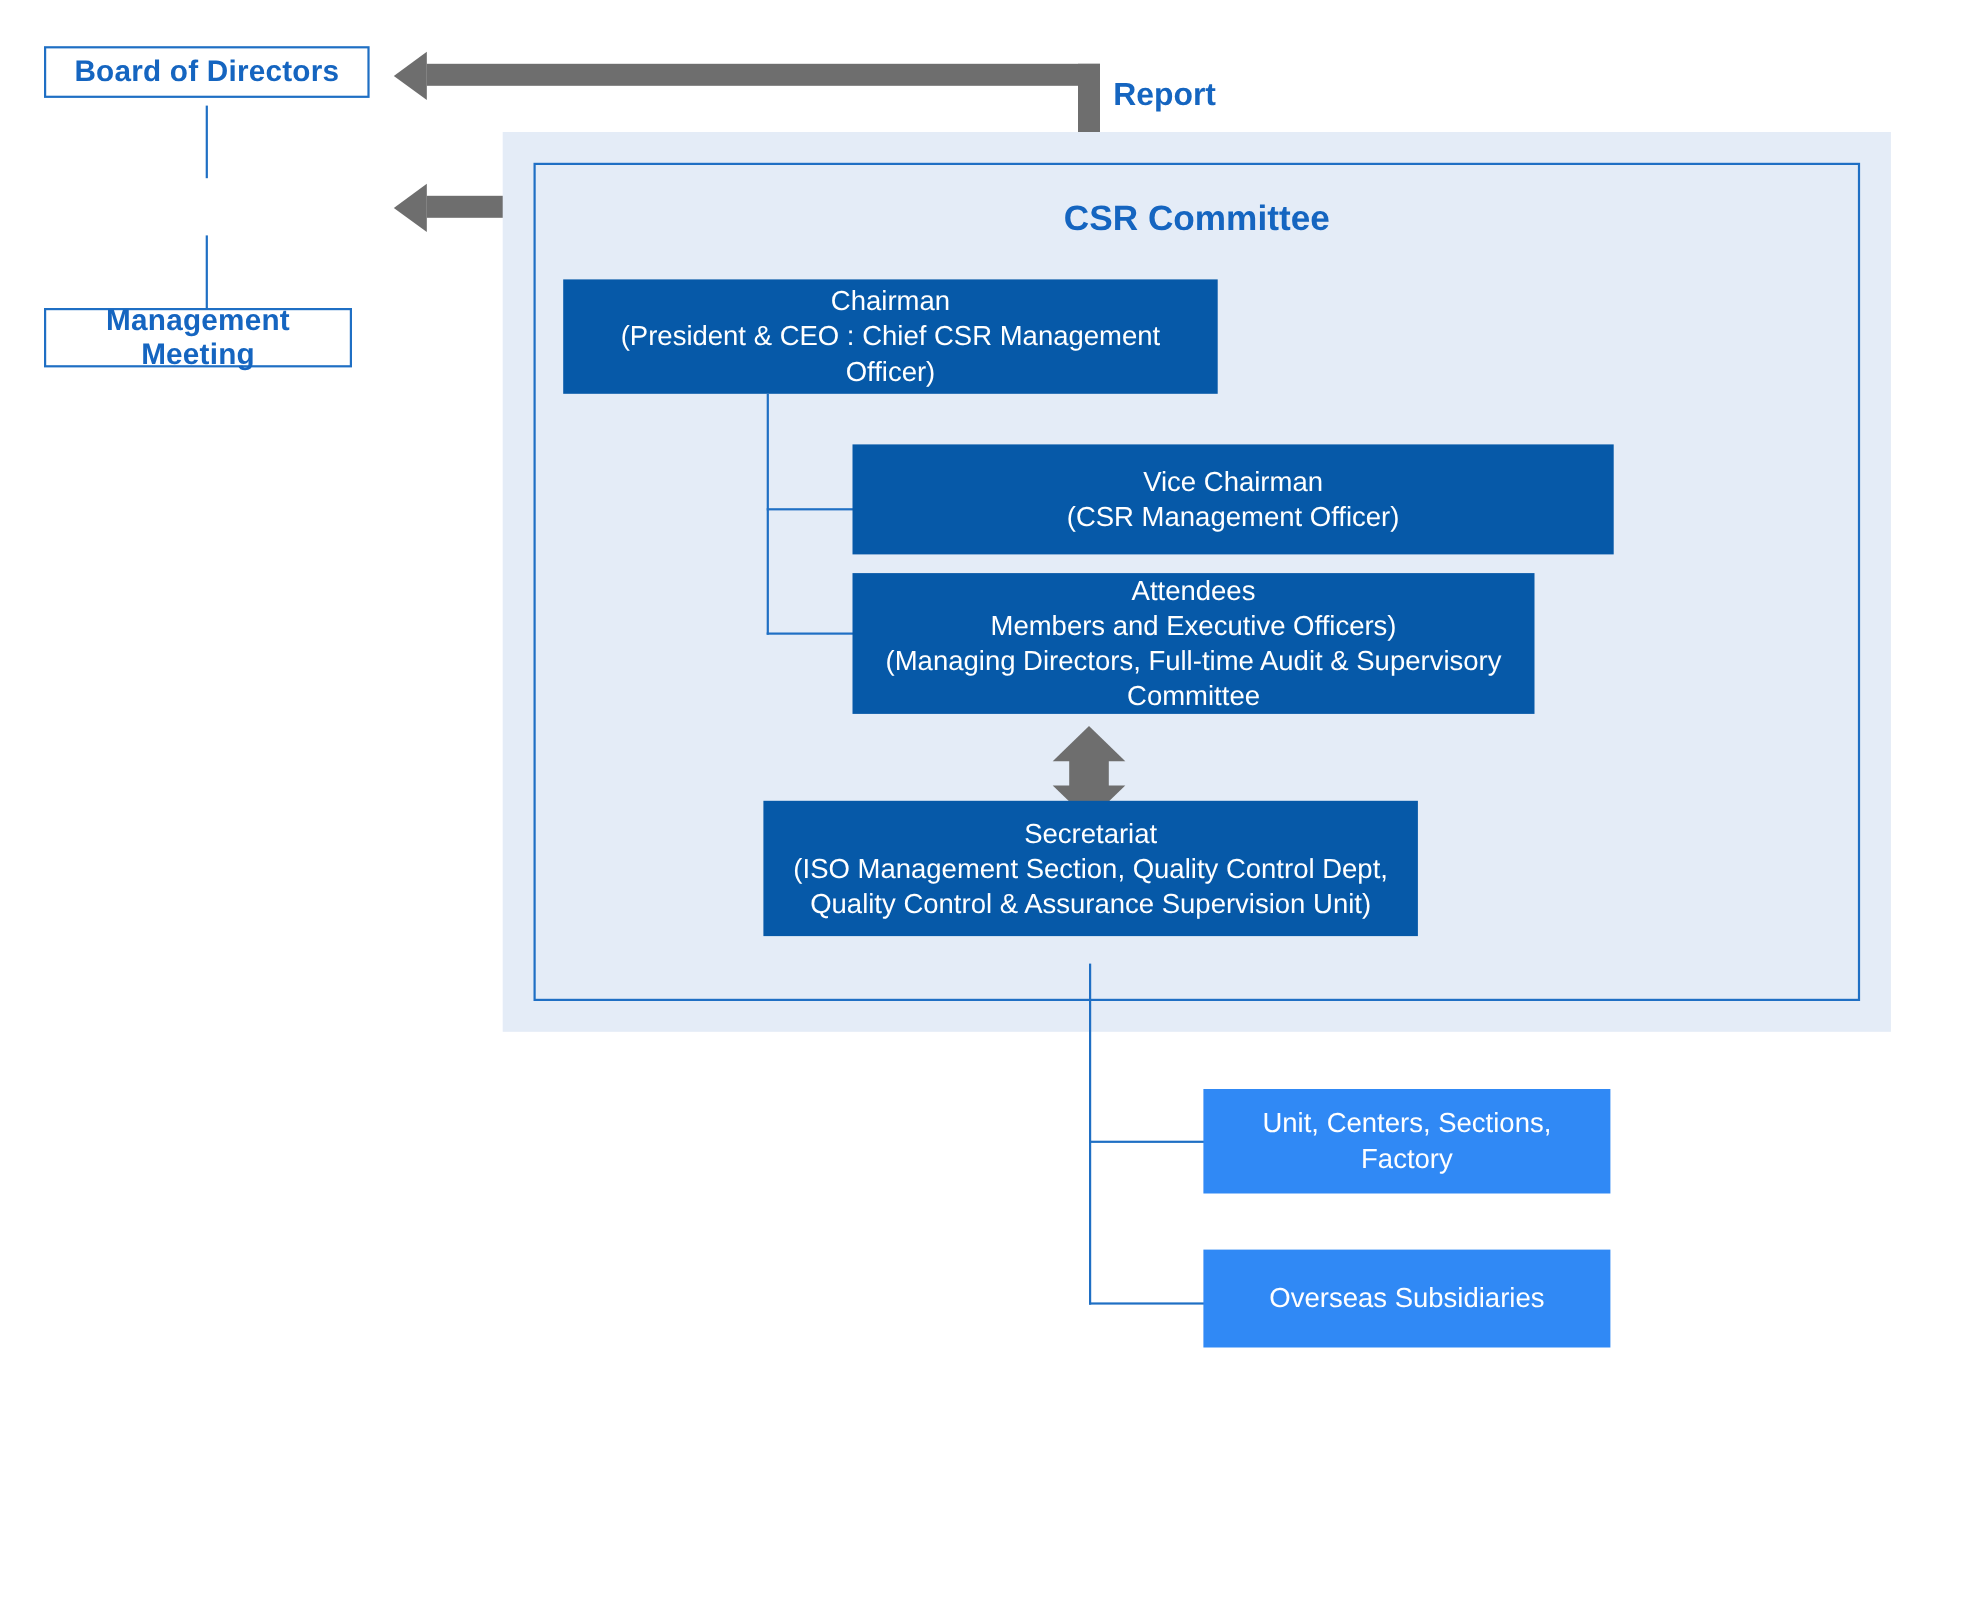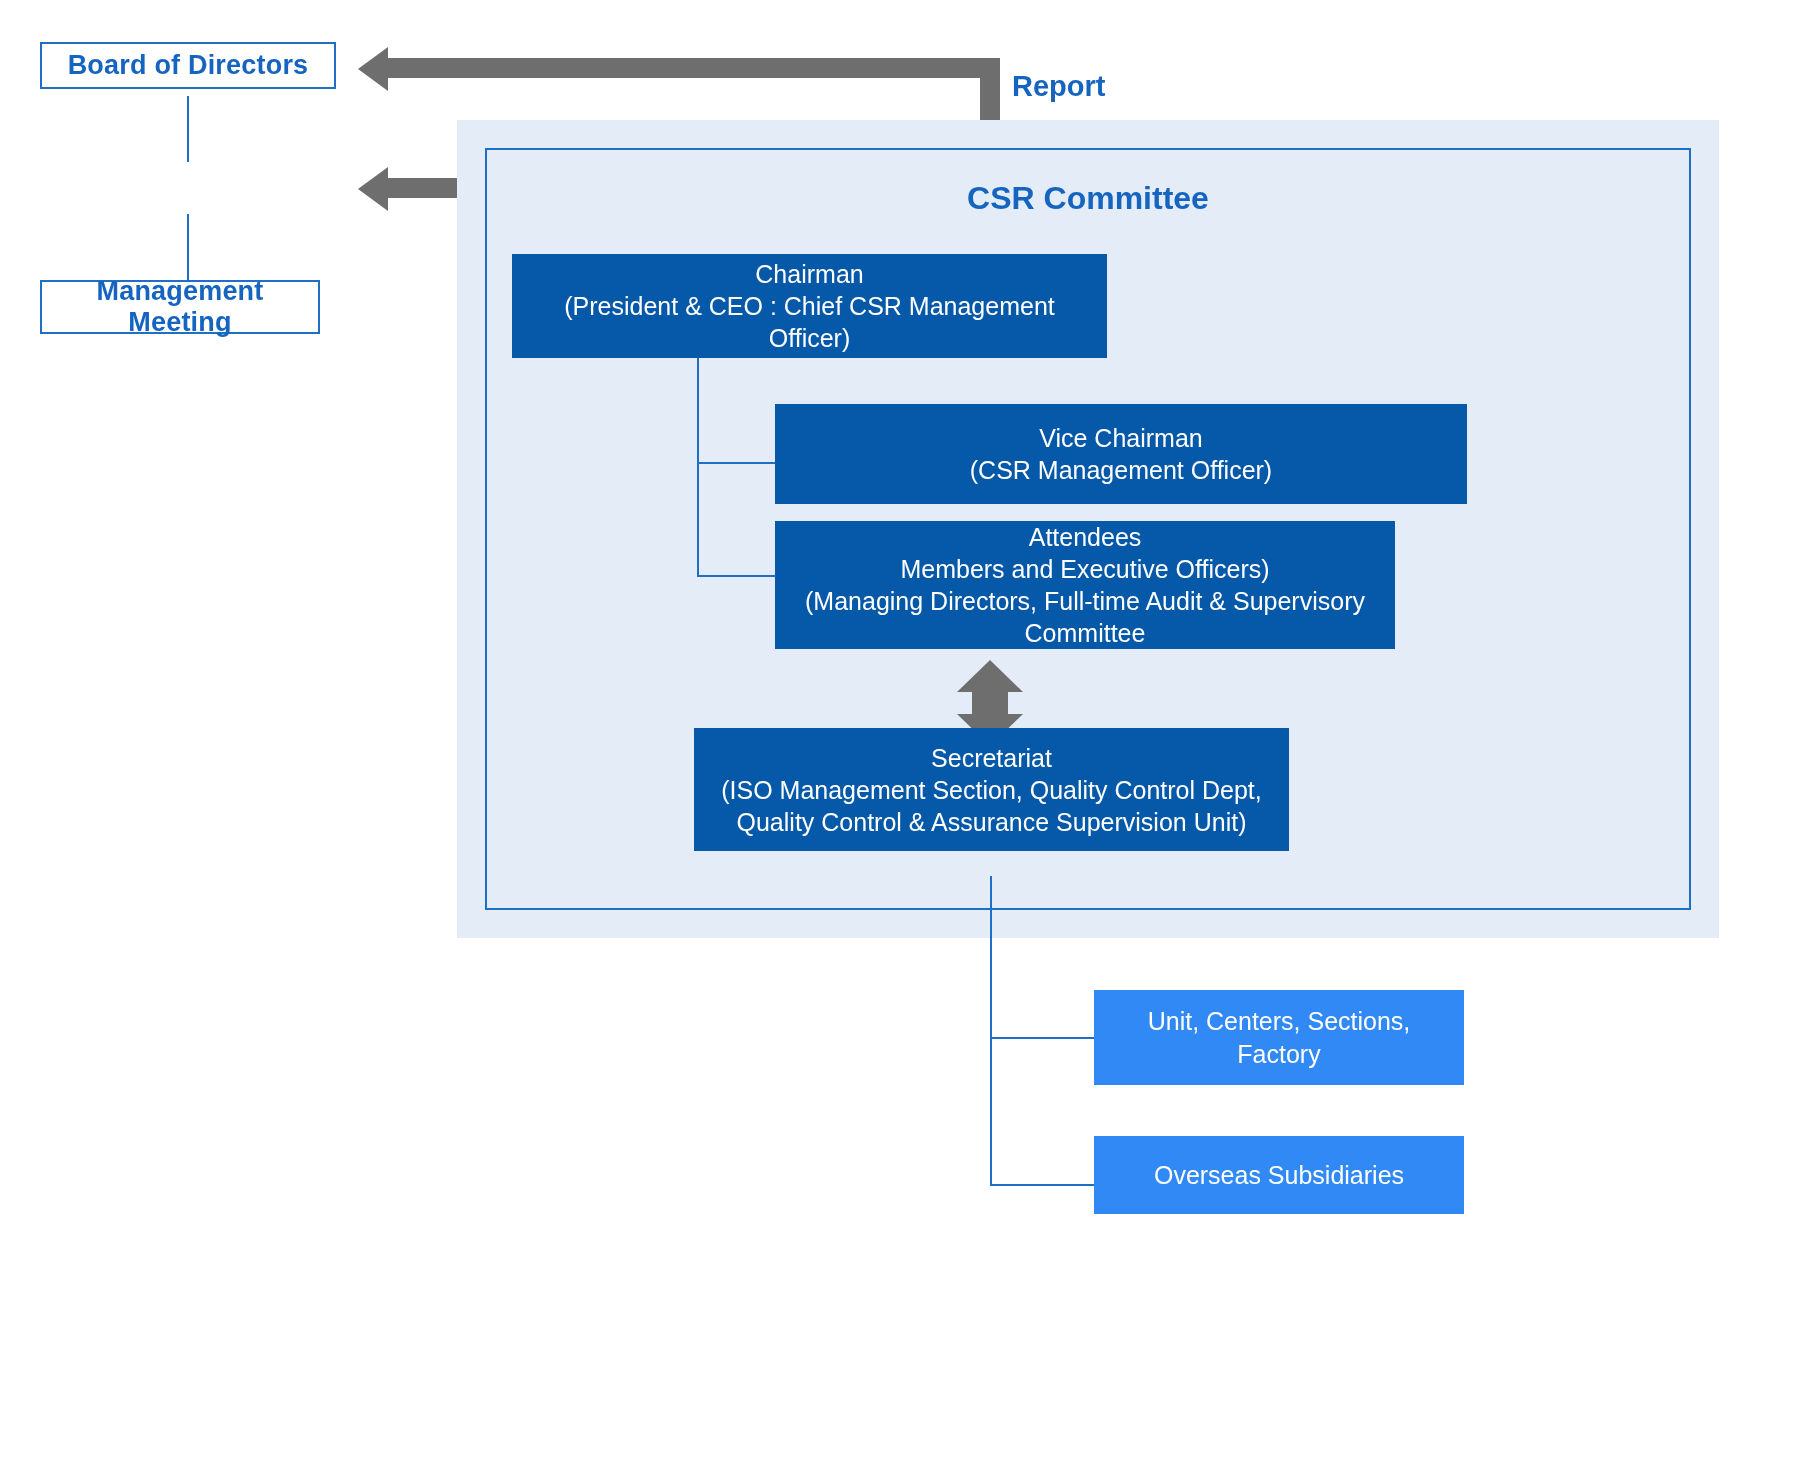--- a/index.html
+++ b/index.html
@@ -176,17 +176,17 @@
   </div>
 
   <div class="abs cline cline-v" style="left:990px; top:876px; height:310px;"></div>
   <div class="abs cline cline-h" style="left:990px; top:1037px; width:105px;"></div>
   <div class="abs cline cline-h" style="left:990px; top:1184px; width:105px;"></div>
 
   <div class="abs node-light" style="left:1094px; top:990px; width:370px; height:95px;">
     <span>Unit, Centers, Sections, Factory</span>
   </div>
 
-  <div class="abs node-light" style="left:1094px; top:1136px; width:370px; height:78px;">
+  <div class="abs node-light" style="left:1094px; top:1136px; width:370px; height:89px;">
     <span>Overseas Subsidiaries</span>
   </div>
 
 </div>
 
 </body></html>

